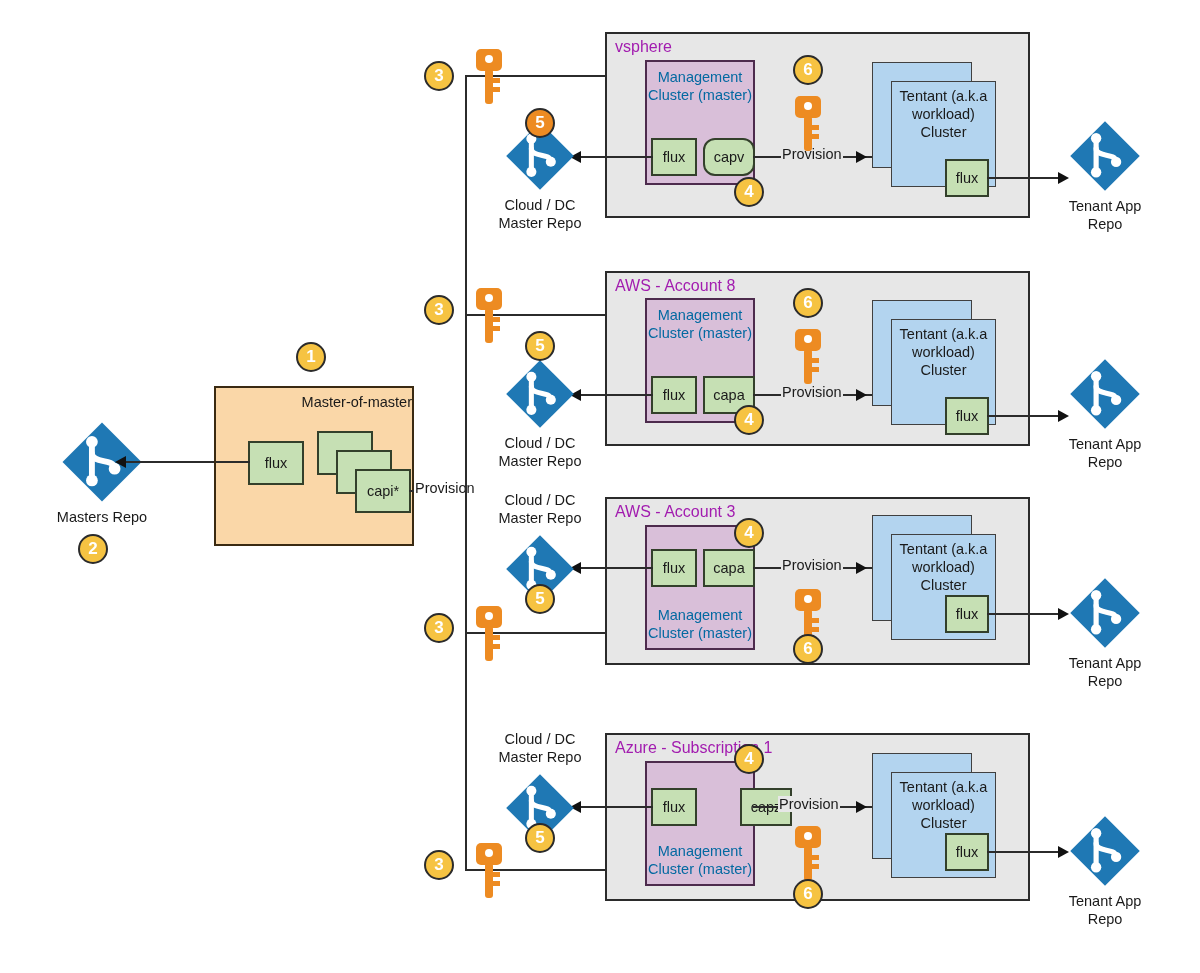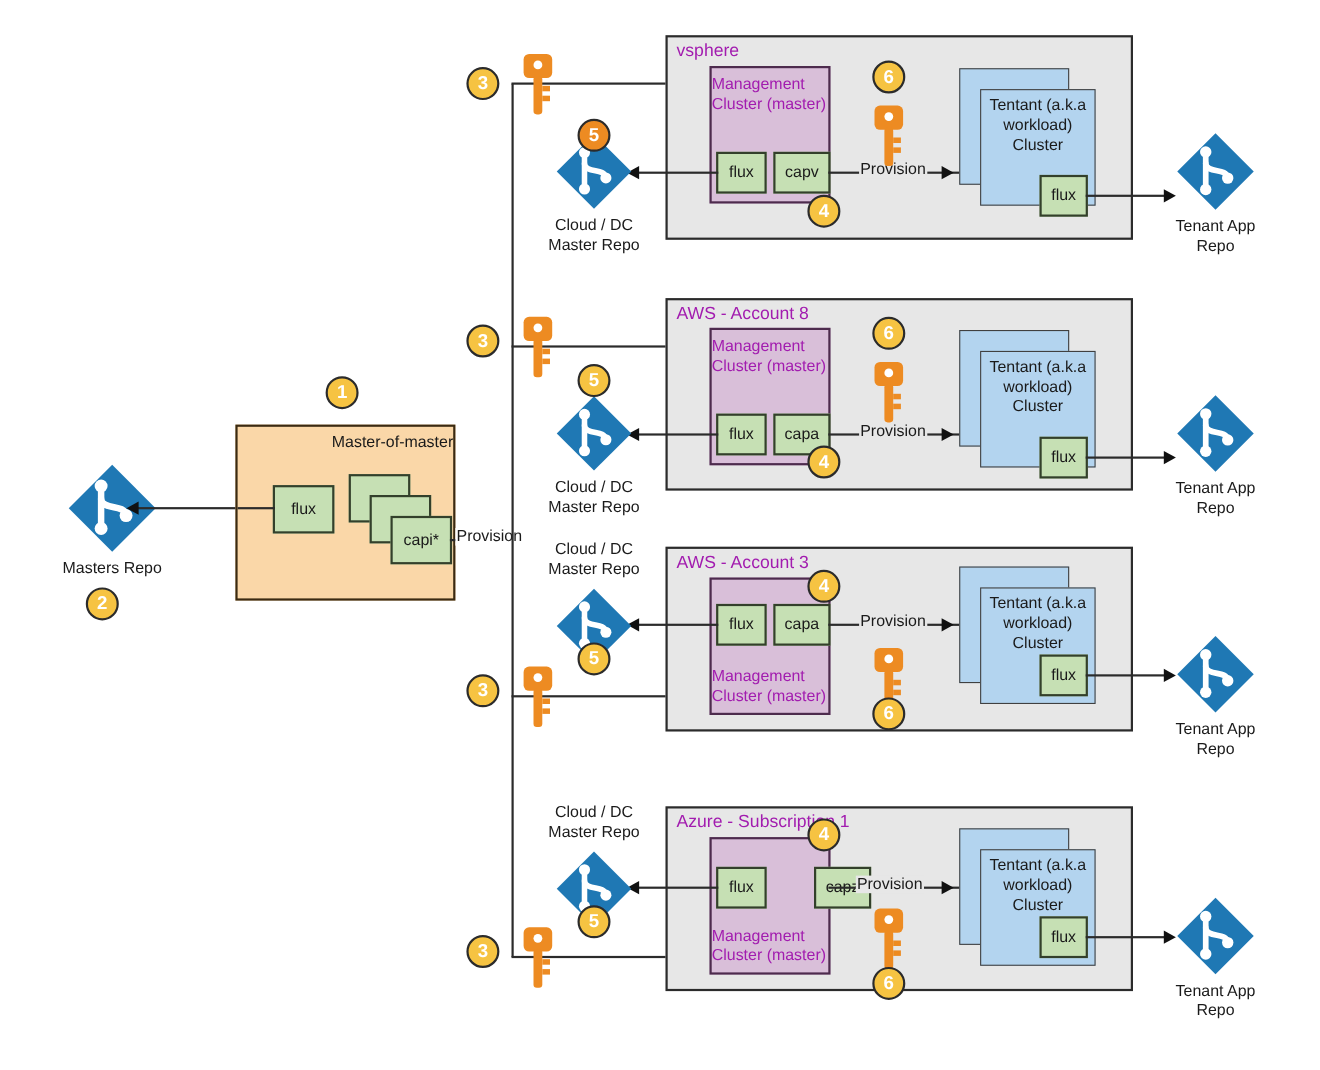--- a/index.html
+++ b/index.html
@@ -6,21 +6,21 @@
   body{font-family:"Liberation Sans",sans-serif;}
   #canvas{position:relative;width:1200px;height:973px;background:#fff;overflow:hidden;}
 
   .abs{position:absolute;box-sizing:border-box;}
 
   
   .group-box{background:#e7e7e7;border:2px solid #2b2b2b;}
   .group-label{position:absolute;left:8px;top:4px;font-size:16px;color:#a21caf;white-space:nowrap;}
 
   .mgmt-box{background:#d9bfd9;border:2px solid #4d2b4d;}
-  .mgmt-label{position:absolute;left:0;width:100%;font-size:14.5px;color:#a21caf;line-height:18px;}
+  .mgmt-label{position:absolute;left:0;width:100%;text-align:center;font-size:14.5px;color:#0369a1;line-height:18px;}
 
   .mom-box{background:#fad7a8;border:2px solid #3a2a12;}
   .mom-label{position:absolute;left:0;width:100%;text-align:right;font-size:14.5px;color:#1a1a1a;top:6px;}
 
   .green-box{background:#c6e0b4;border:2px solid #33402b;display:flex;align-items:center;justify-content:center;font-size:14.5px;color:#1a1a1a;}
   .blue-box{background:#b3d4ef;border:1px solid #404040;}
   .blue-label{position:absolute;left:0;width:100%;text-align:center;font-size:14.5px;color:#1a1a1a;line-height:18px;}
 
   
   .hline{background:#2b2b2b;height:2px;}
@@ -102,21 +102,21 @@
     <div class="group-label">vsphere</div>
   </div>
 
   <div class="abs mgmt-box" style="left:645px;top:60px;width:110px;height:125px;">
     <div class="mgmt-label" style="top:6px;">
       <span>Management</span><br>
       <span>Cluster (master)</span>
     </div>
   </div>
   <div class="abs green-box" style="left:651px;top:138px;width:46px;height:38px;">flux</div>
-  <div class="abs green-box" style="left:703px;top:138px;width:52px;height:38px;">capv</div>
+  <div class="abs green-box" style="left:703px;top:138px;width:52px;height:38px;border-radius:12px;">capv</div>
 
   <div class="abs hline" style="left:578px;top:156px;width:75px;"></div>
   <div class="abs arrow-l" style="left:570px;top:151px;"></div>
 
   <div class="abs hline" style="left:753px;top:156px;width:130px;"></div>
   <div class="edge-label on-gray" style="left:781px;top:146px;">Provision</div>
   <div class="abs arrow-r" style="left:856px;top:151px;"></div>
 
   <div class="abs badge yellow" style="left:793px;top:55px;width:30px;height:30px;">6</div>
   <div class="keyicon" style="left:793px;top:95px;">

